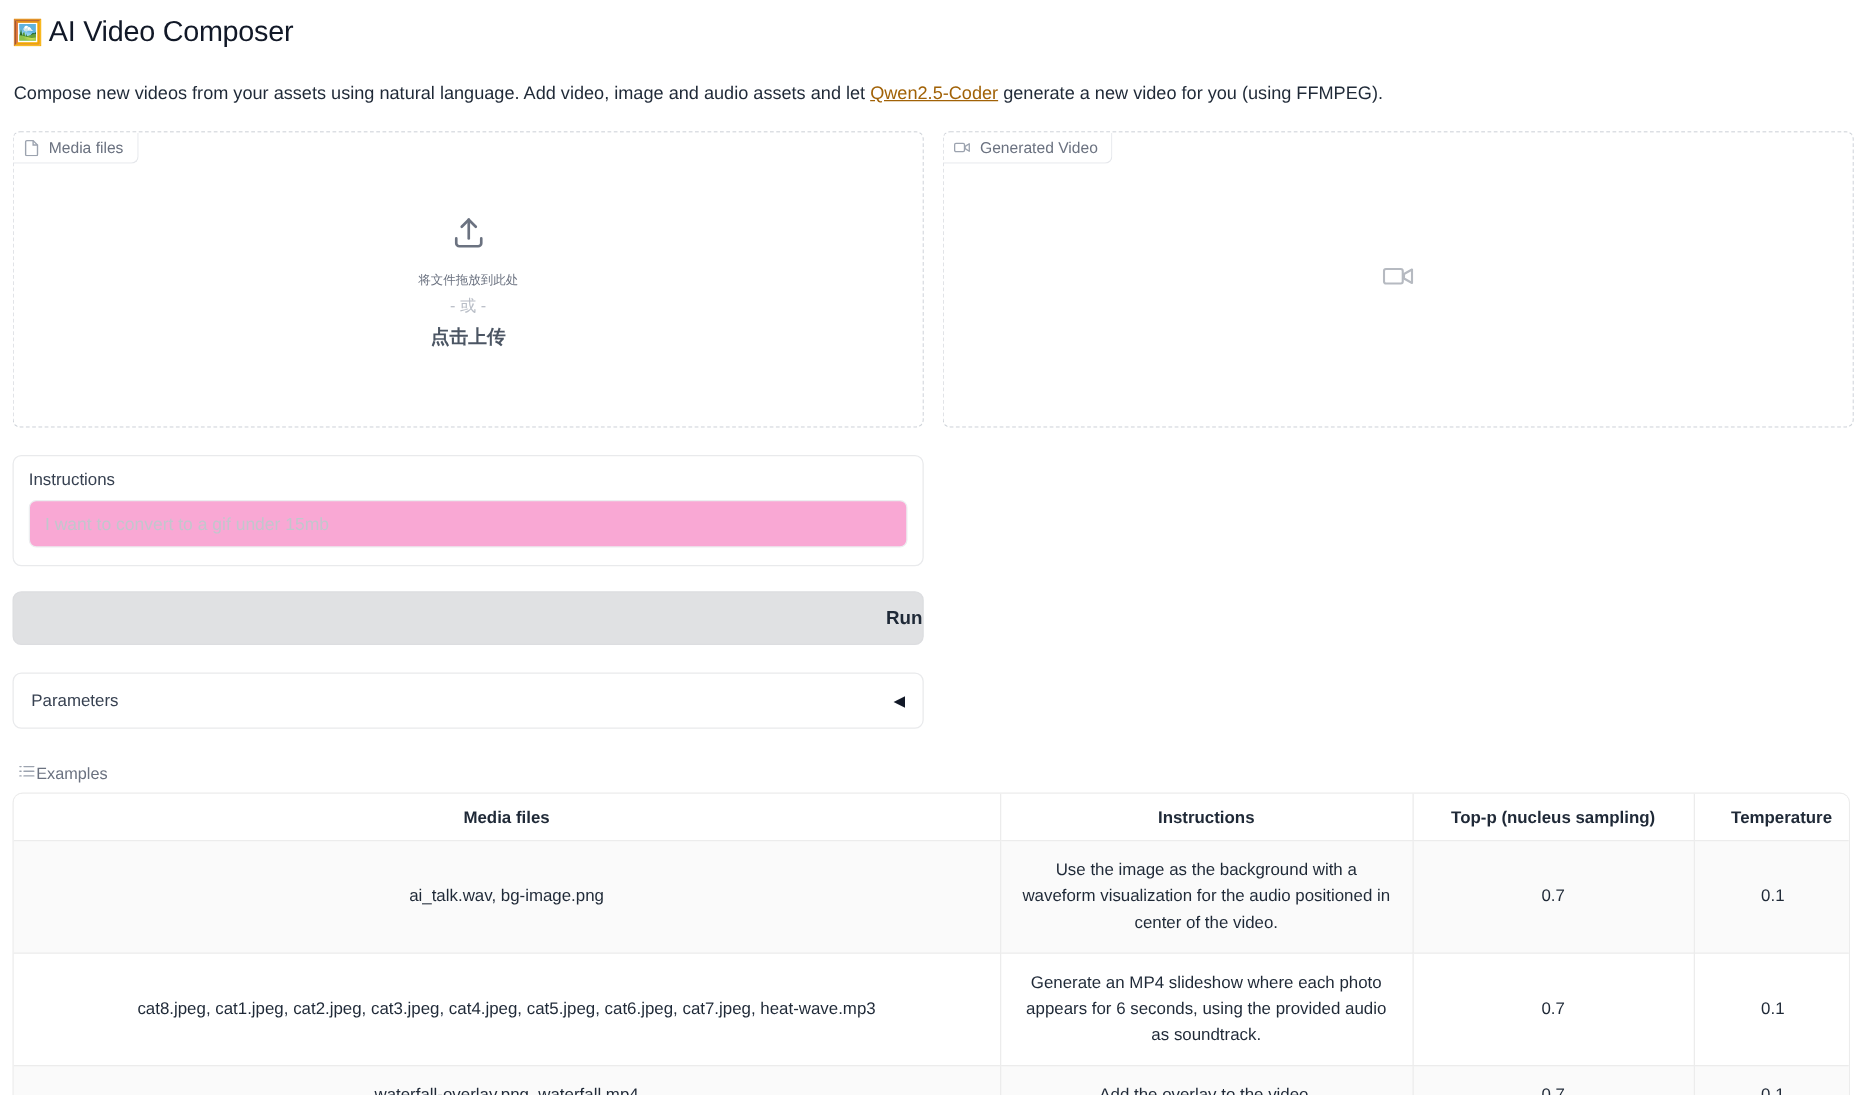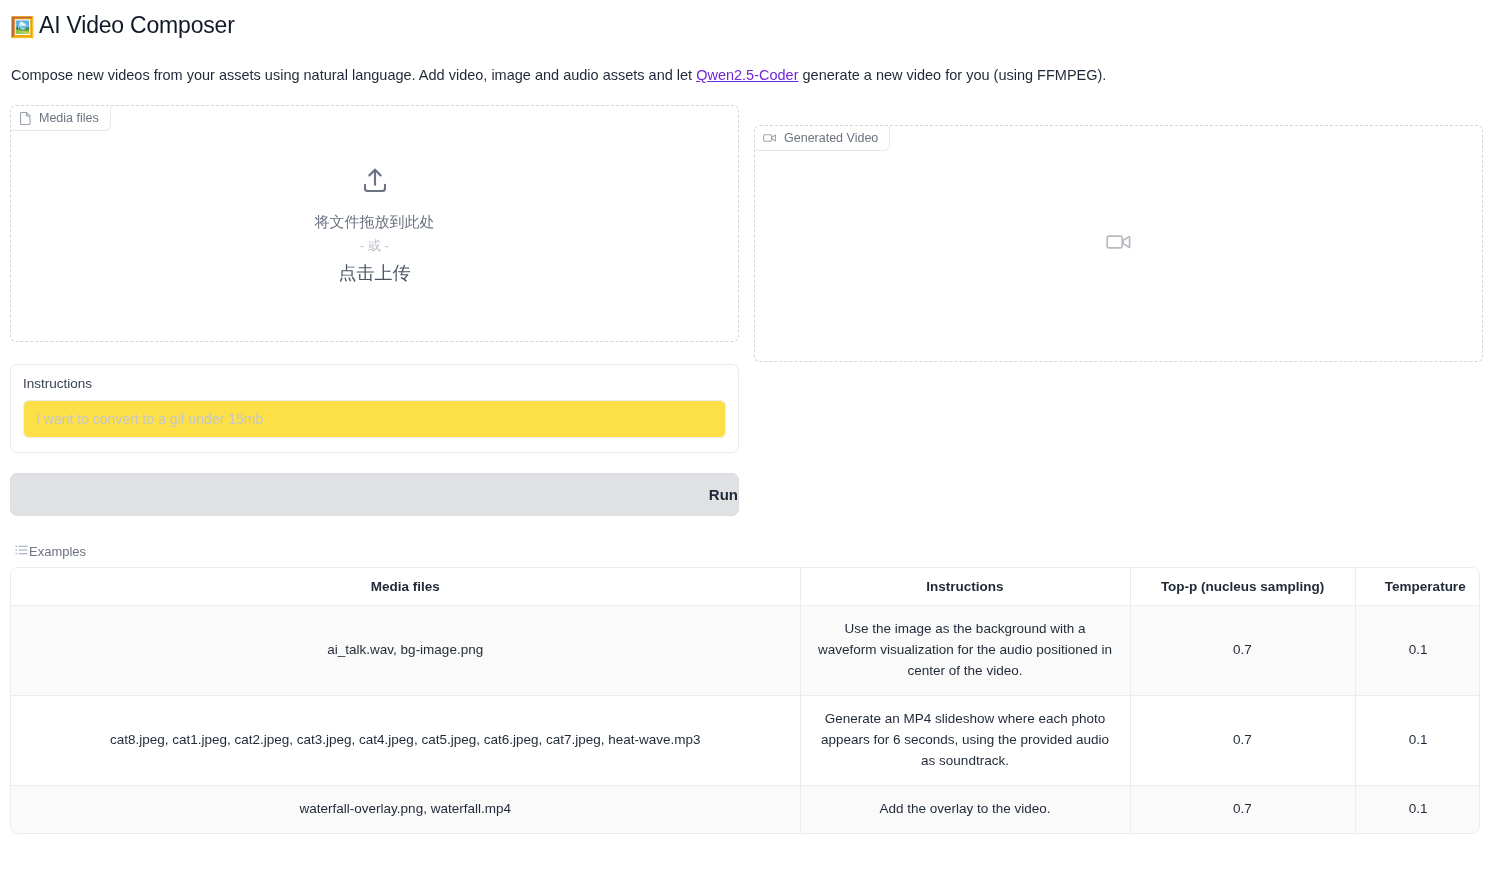--- a/index.html
+++ b/index.html
@@ -27,30 +27,30 @@
   .app-title h1 {
     font-size: 23px; font-weight: normal;
     margin: 0; letter-spacing: -0.2px;
     color: #111827;
   }
   .app-desc {
     font-size: 14.5px; color: #1f2937;
     margin: 26px 0 0 1px; line-height: 1.4;
   }
   .app-desc a {
-    color: #6d28d9; text-decoration: underline;
+    color: #a16207; text-decoration: underline;
   }
 
   
   .main-row {
     display: flex; gap: 15px; margin-top: 20px;
     align-items: flex-start;
   }
   .col-left { width: 729px; flex: 0 0 729px; }
-  .col-right { width: 729px; flex: 0 0 729px; margin-top: 20px; }
+  .col-right { width: 729px; flex: 0 0 729px; }
 
   
   .panel-dashed {
     border: 1px dashed #d1d5db;
     border-radius: 6px;
     background: #ffffff;
     position: relative;
     height: 237px;
     overflow: hidden;
   }
@@ -69,28 +69,28 @@
 
   .upload-zone {
     height: 100%;
     display: flex; flex-direction: column;
     align-items: center; justify-content: center;
     gap: 0; cursor: pointer;
     padding-top: 6px;
   }
   .upload-icon { margin-bottom: 10px; }
   .upload-main {
-    font-size: 15px; color: #6b7280; font-weight: 500;
+    font-size: 10px; color: #6b7280; font-weight: 500;
     line-height: 1.6;
   }
   .upload-or {
     font-size: 13px; color: #b9bec7; line-height: 1.9;
   }
   .upload-click {
-    font-size: 18px; color: #4b5563; font-weight: 400;
+    font-size: 15px; color: #4b5563; font-weight: 700;
     line-height: 1.6;
   }
 
   .video-placeholder {
     height: 100%;
     display: flex; align-items: center; justify-content: center;
   }
 
   
   .instr-box {
@@ -105,21 +105,21 @@
     margin-bottom: 9px;
   }
   .instr-input {
     width: 100%;
     border: 1px solid #eceef0;
     border-radius: 6px;
     padding: 10px 12px;
     font-size: 14px;
     font-family: "Liberation Sans", sans-serif;
     color: #374151;
-    background: #fde047;
+    background: #f9a8d4;
     outline: none;
   }
   .instr-input::placeholder { color: #c3c6cd; }
 
   
   .run-btn {
     width: 100%; margin-top: 20px;
     background: #e0e1e3;
     border: 1px solid #dcdde0;
     border-radius: 7px;
@@ -233,20 +233,24 @@
       
       <div class="instr-box">
         <div class="instr-label">Instructions</div>
         <input class="instr-input" type="text" placeholder="I want to convert to a gif under 15mb" style="">
       </div>
 
       
       <button class="run-btn">Run</button>
 
       
+      <div class="params">
+        <span>Parameters</span>
+        <span class="params-arrow">◀</span>
+      </div>
 
     </div>
 
     <div class="col-right">
       <div class="panel-dashed">
         <div class="panel-tab">
           <span>
             <svg width="14" height="12" viewBox="0 0 16 12" fill="none" stroke="#9ca3af" stroke-width="1.2">
               <rect x="0.8" y="2.2" width="9" height="7.6" rx="1.2"></rect>
               <path d="M10.4 5 14.2 2.6v6.8L10.4 7z" stroke-linejoin="round"></path>

